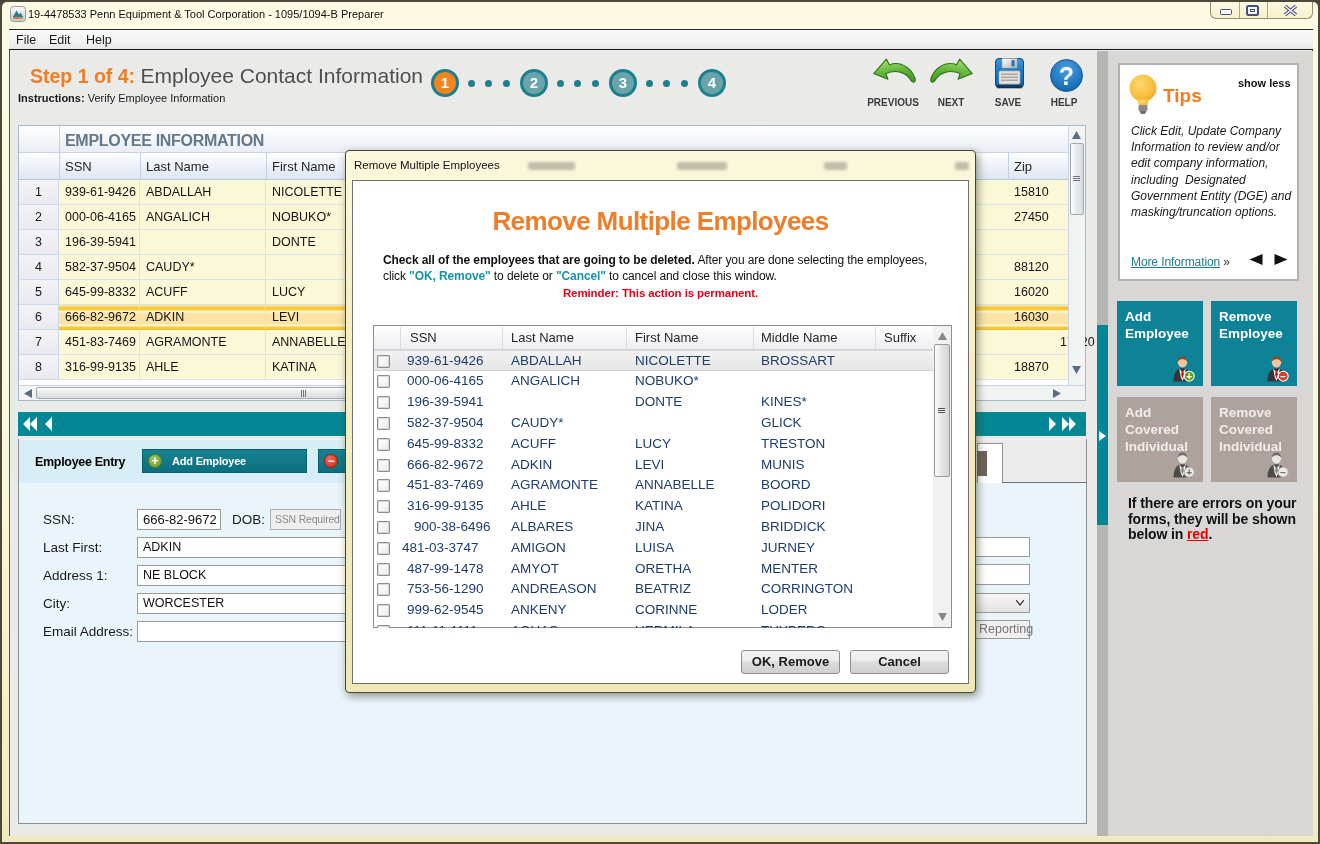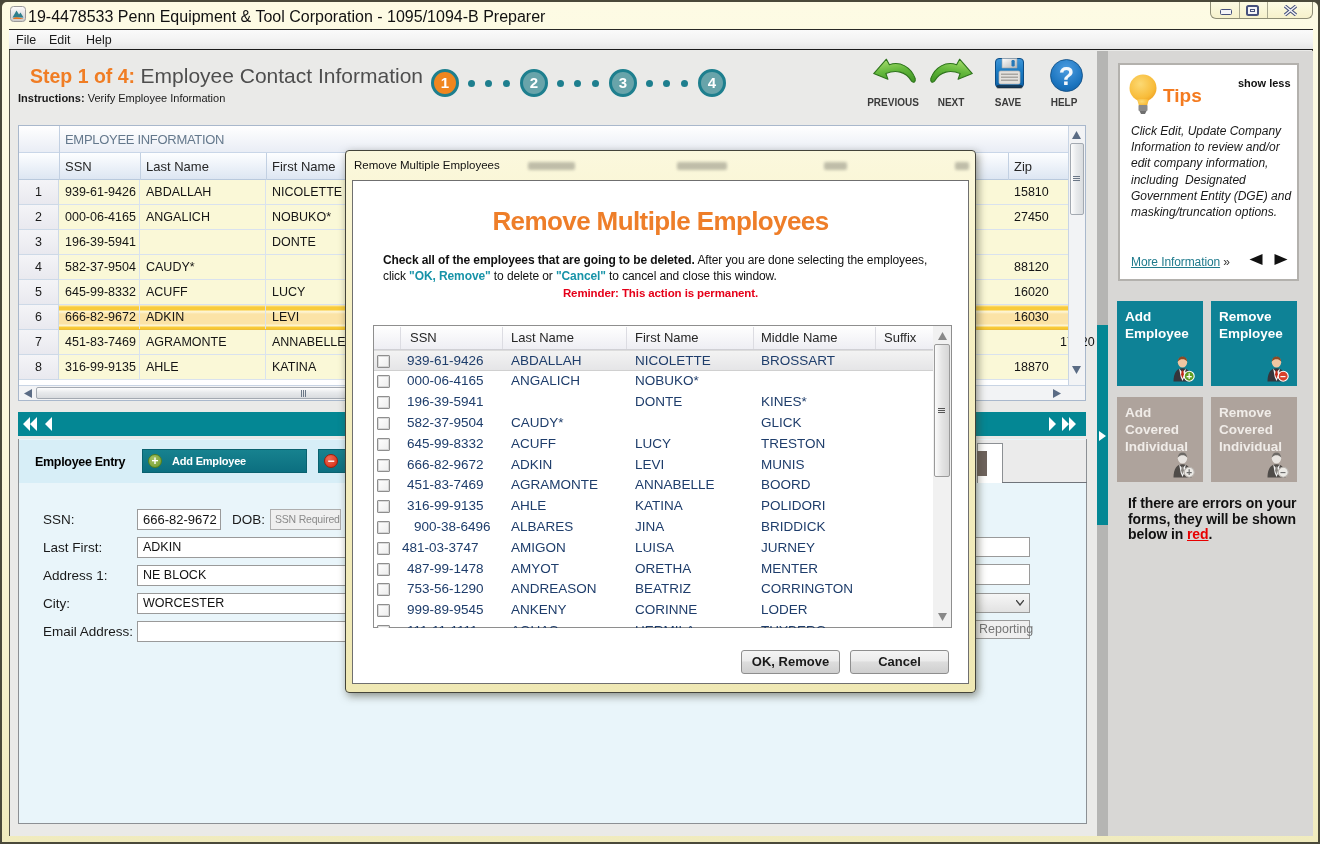--- a/index.html
+++ b/index.html
@@ -7,21 +7,21 @@
 body { font-family:"Liberation Sans", sans-serif; position:relative; background:#47463a; }
 .abs { position:absolute; }
 
 
 #frame { left:0; top:0; width:1320px; height:844px;
   background:linear-gradient(180deg,#fdfbe4 0%,#fbf7da 55%,#f0ebbe 100%);
   border:2px solid #4a493a; border-radius:7px 7px 0 0; }
 #client { left:9px; top:29px; width:1304px; height:807px; background:#eaeae8; border:1px solid #55544a; border-bottom:none; }
 
 
-#title-text { left:28px; top:8px; font-size:16px; color:#111; }
+#title-text { left:28px; top:8px; font-size:11px; color:#111; }
 #appicon { left:10px; top:6px; }
 #winbtns { left:1210px; top:2px; width:103px; height:17px; border:1px solid #8e8d76; border-top:none; border-radius:0 0 6px 6px;
   background:linear-gradient(180deg,#fcfae3 0%,#f6f1cb 100%); }
 #winbtns .sep { position:absolute; top:0; width:1px; height:100%; background:#a9a890; }
 
 
 #menubar { left:9px; top:29px; width:1304px; height:21px;
   background:linear-gradient(180deg,#fafafa 0%,#f2f2f2 60%,#e6e6e6 100%);
   border-top:1px solid #2a2a28; border-bottom:1px solid #1a1a1a; }
 #menubar span { position:absolute; top:3px; font-size:12.5px; color:#1a1a1a; }
@@ -32,21 +32,21 @@
 #hdr-step span { color:#4e4e4e; }
 #hdr-instr { left:18px; top:92px; font-size:11px; color:#1a1a1a; }
 .stepc { position:absolute; top:69px; width:28px; height:28px; border-radius:50%;
   border:3px solid #1e7f8e; color:#fff; font-size:15px; font-weight:bold; text-align:center; line-height:22px; }
 .dot { position:absolute; top:80px; width:7px; height:7px; border-radius:50%; background:#1e7f8e; }
 .tlabel { position:absolute; font-size:10px; font-weight:bold; color:#3b3b3b; text-align:center; width:60px; }
 
 
 #grid { left:18px; top:125px; width:1068px; height:276px; background:#fff; border:1px solid #a9b8cc; }
 #gband { left:19px; top:126px; width:1049px; height:27px; background:linear-gradient(180deg,#ffffff,#e9edf5); border-bottom:1px solid #c9d6e8;}
-#gband div { position:absolute; left:46px; top:6px; font-size:13px; letter-spacing:-0.3px; color:#64788c; }
+#gband div { position:absolute; left:46px; top:6px; font-size:16px; letter-spacing:-0.3px; color:#64788c;font-weight:bold; }
 #ghead { left:19px; top:153px; width:1049px; height:27px; background:linear-gradient(180deg,#fdfeff,#dde6f2); border-bottom:1px solid #b9c9dd;}
 .gh { position:absolute; top:159px; font-size:13px; color:#262626; }
 .gcol-sep { position:absolute; width:1px; background:#c2d0e2; }
 .rnum { position:absolute; left:19px; width:40px; height:25px; font-size:12.5px; color:#1a1a1a; text-align:center; line-height:25px; border-bottom:1px solid #cdd9e7; border-right:1px solid #cdd9e7; background:linear-gradient(180deg,#f4f4f7,#e9e9ef); }
 .grow { position:absolute; left:59px; width:1009px; height:25px; background:#faf8d7; border-bottom:1px solid #d9e2ee; }
 .gcell { position:absolute; top:0; height:24px; font-size:12.5px; color:#141414; line-height:24px; padding-left:6px; border-right:1px solid #d9e2ee; overflow:hidden; white-space:nowrap; }
 #hilite6 { background:linear-gradient(180deg,#fbf3cd 0px,#f9cb3a 2px,#f9cb3a 5px,#fdf4d0 6px,#fdf4d0 7px,#fbe3a6 9px,#fbe3a6 19px,#fdf4d0 20px,#fdf4d0 21px,#f9cb3a 22px,#f6c426 25px); border-bottom-color:#edbd3b !important; }
 
 
 #gvsb { left:1068px; top:126px; width:17px; height:259px; background:#f2f3f5; border-left:1px solid #c8d4e4; }
@@ -539,21 +539,21 @@
     </div>
     <div class="abs dcheck" style="top:583.3px"></div>
     <div class="abs drow" style="top:579.3px">
       <div class="dcell" style="left:33px">753-56-1290</div>
       <div class="dcell" style="left:137px">ANDREASON</div>
       <div class="dcell" style="left:261px">BEATRIZ</div>
       <div class="dcell" style="left:387px">CORRINGTON</div>
     </div>
     <div class="abs dcheck" style="top:604.1px"></div>
     <div class="abs drow" style="top:600.1px">
-      <div class="dcell" style="left:33px">999-89-9545</div>
+      <div class="dcell" style="left:33px">999-62-9545</div>
       <div class="dcell" style="left:137px">ANKENY</div>
       <div class="dcell" style="left:261px">CORINNE</div>
       <div class="dcell" style="left:387px">LODER</div>
     </div>
     <div class="abs dcheck" style="top:624.9px"></div>
     <div class="abs drow" style="top:620.9px">
       <div class="dcell" style="left:33px">111-11-1111</div>
       <div class="dcell" style="left:137px">AQUAS</div>
       <div class="dcell" style="left:261px">HERMILA</div>
       <div class="dcell" style="left:387px">THYBERG</div>

